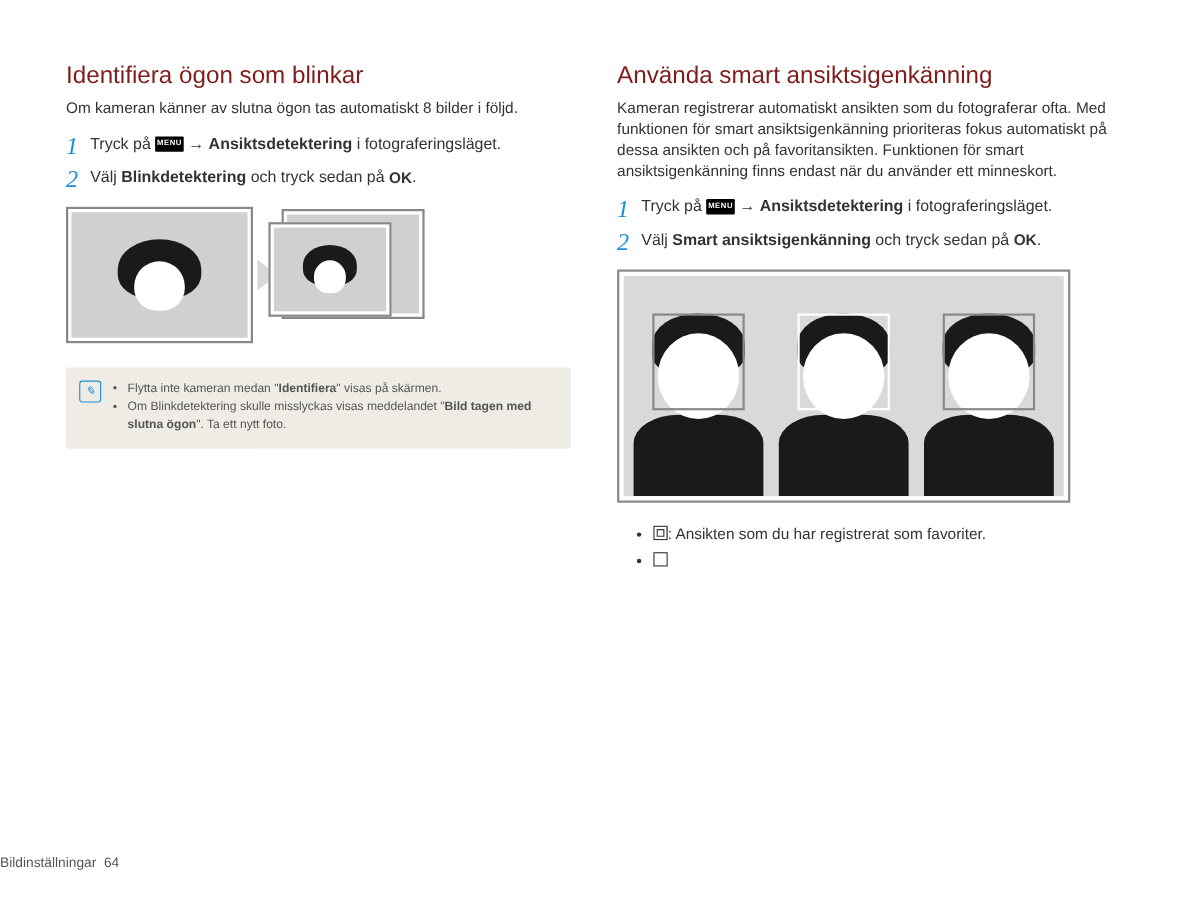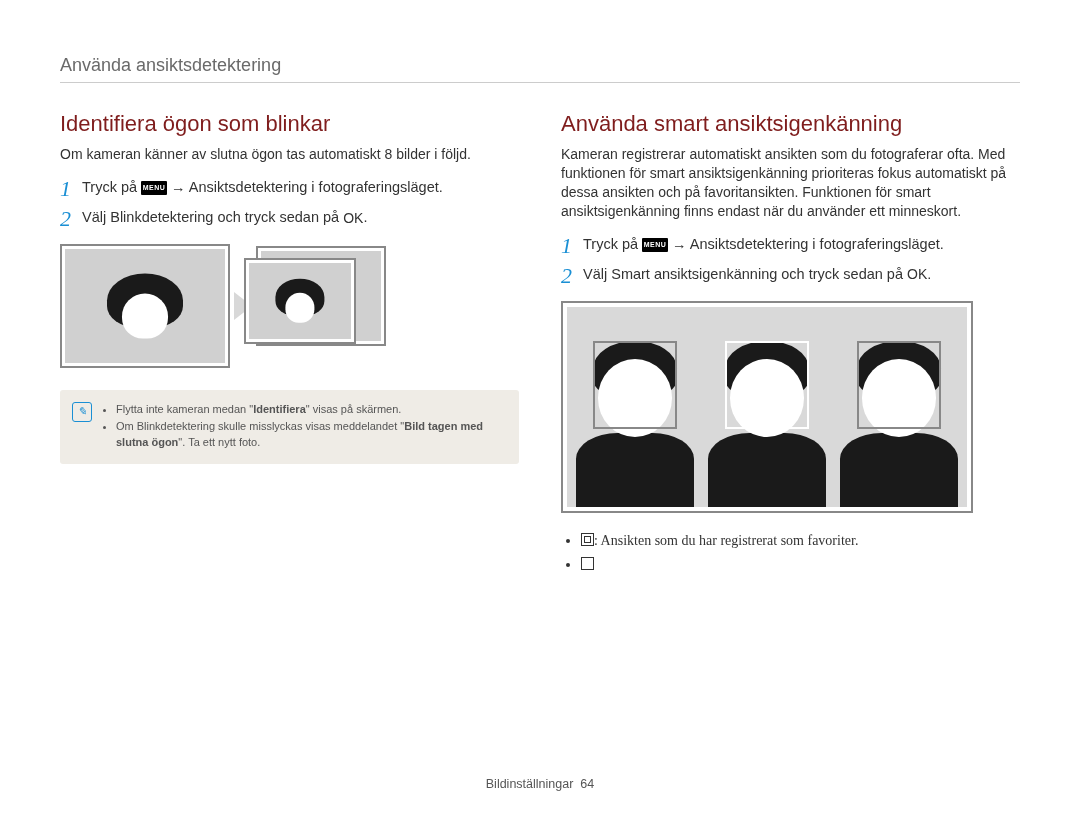--- a/index.html
+++ b/index.html
@@ -55,38 +55,38 @@
     font-family: Georgia, 'Times New Roman', serif;
     width: 22px;
     flex: none;
     line-height: 1;
   }
   .step-text {
     font-size: 14.5px;
     line-height: 1.35;
     color: #333;
   }
-  .step-text b { font-weight: normal; }
+  .step-text b { font-weight: bold; }
   .icon-menu {
     display: inline-flex;
     align-items: center;
     justify-content: center;
     width: 26px;
     height: 14px;
     background: #000;
     color: #fff;
     font-size: 7px;
     font-weight: bold;
     border-radius: 1px;
     vertical-align: middle;
     letter-spacing: 0.5px;
   }
   .icon-ok {
     display: inline-block;
-    font-weight: normal;
+    font-weight: bold;
     font-size: 14px;
     vertical-align: middle;
   }
   .img-row {
     display: flex;
     align-items: center;
     gap: 4px;
     margin: 14px 0 22px 0;
   }
   .photo-frame {
@@ -159,41 +159,40 @@
     align-items:flex-end;
     justify-content:center;
     gap:0;
   }
   .caption {
     font-size: 14px;
     line-height: 1.4;
     margin: 0 0 8px 0;
   }
   ul.bullets {
-    margin: 4px;
+    margin: 17px;
     padding: 0 0 0 16px;
-    font-family: Liberation Serif, serif;
   }
   ul.bullets li {
     font-size: 14px;
     line-height: 1.45;
     margin-bottom: 4px;
   }
   .sq {
     display: inline-block;
     width: 11px;
     height: 11px;
     border: 1.5px solid #333;
     vertical-align: -1px;
   }
   .sq.double {
     box-shadow: inset 0 0 0 2px #fff, inset 0 0 0 3px #333;
   }
   .footer {
-    text-align: center;
+    text-align: left;
     font-size: 12.5px;
     color: #555;
     position: absolute;
     bottom: 24px;
     left: 0;
     right: 0;
     margin-top: 17px;
   }
   
   .face {
@@ -206,23 +205,20 @@
   .person .suit{position:absolute;bottom:0;left:5%;right:5%;height:40%;background:#1a1a1a;border-radius:35% 35% 0 0;}
   .person .head{position:absolute;bottom:38%;left:22%;right:22%;height:42%;background:#fff;border-radius:50%;}
   .person .hair2{position:absolute;bottom:60%;left:18%;right:18%;height:30%;background:#1a1a1a;border-radius:50% 50% 30% 30%;}
   .person .box{position:absolute;bottom:42%;left:18%;right:18%;height:46%;border:2px solid #888;}
   .person.center .box{border-color:#fff;}
 </style>
 </head>
 <body>
 
 <div class="page">
-  <div class="header">
-    <span>Använda ansiktsdetektering</span>
-  </div>
 
   <div class="columns">
 
     <div class="col">
       <h2 class="section">Identifiera ögon som blinkar</h2>
       <p class="intro">Om kameran känner av slutna ögon tas automatiskt 8 bilder i följd.</p>
 
       <div class="step">
         <div class="step-num">1</div>
         <div class="step-text">

